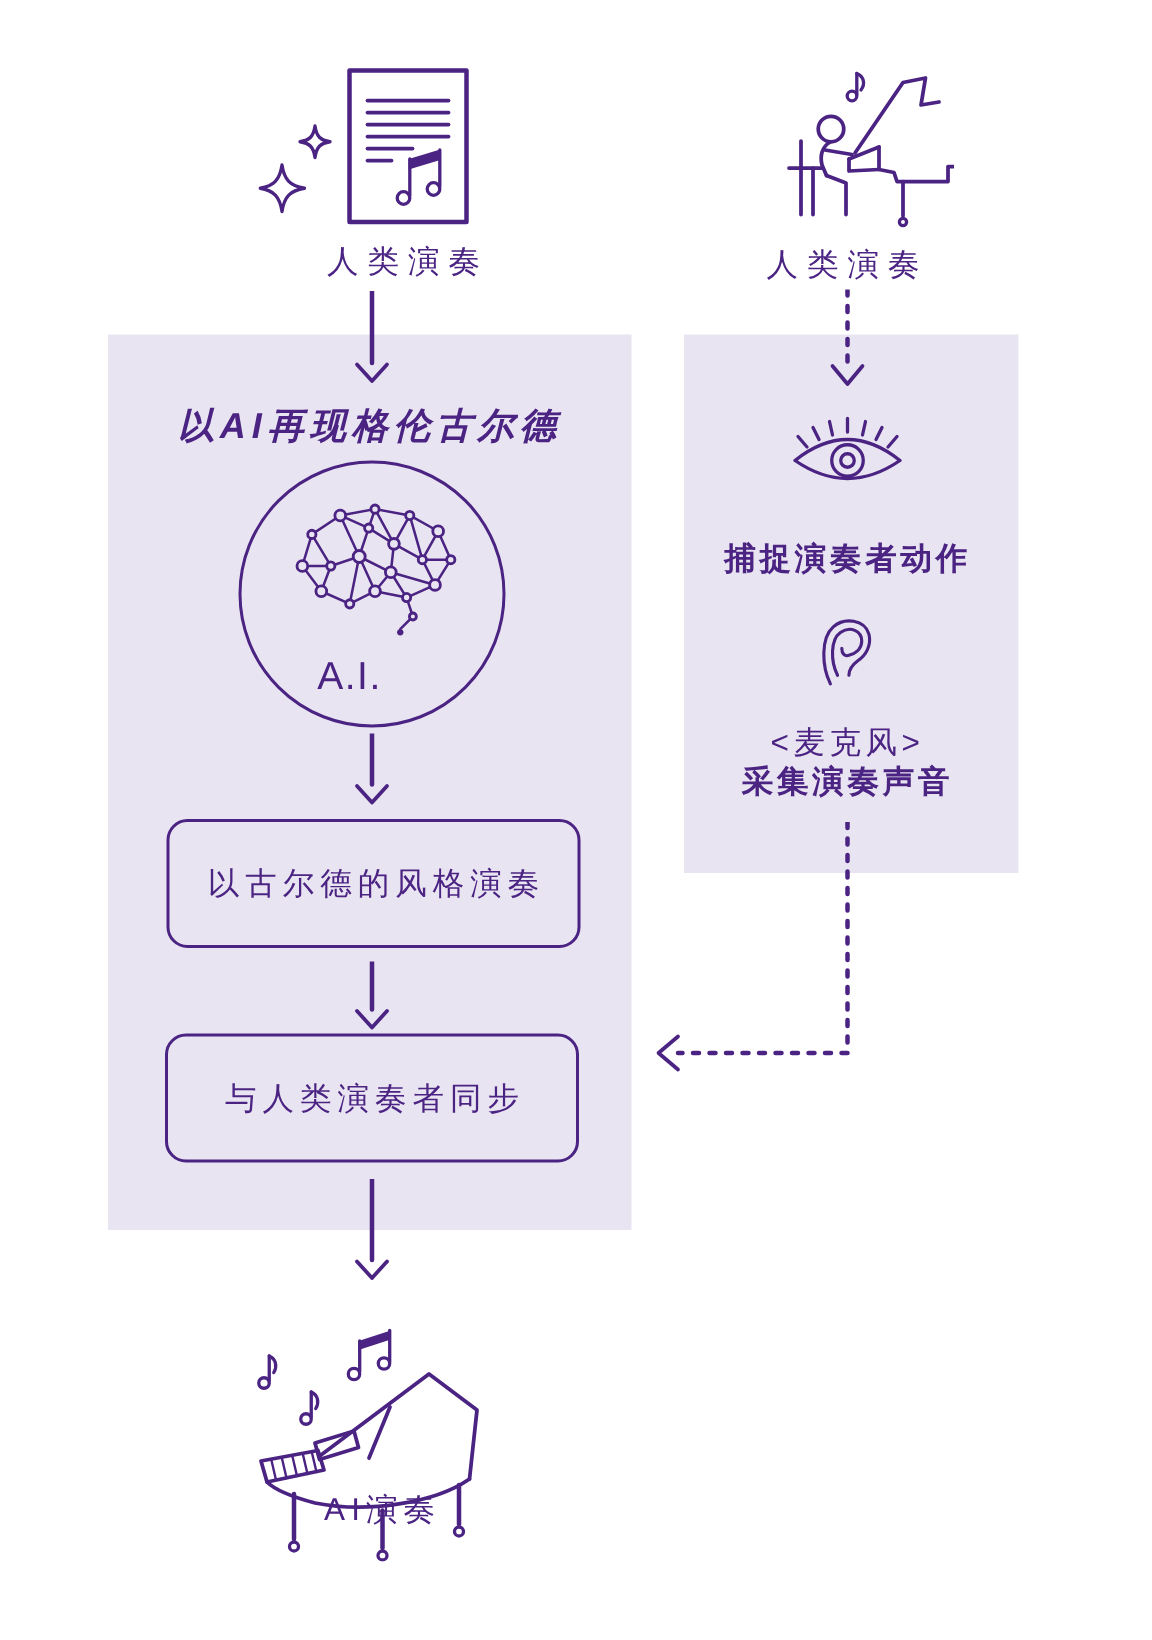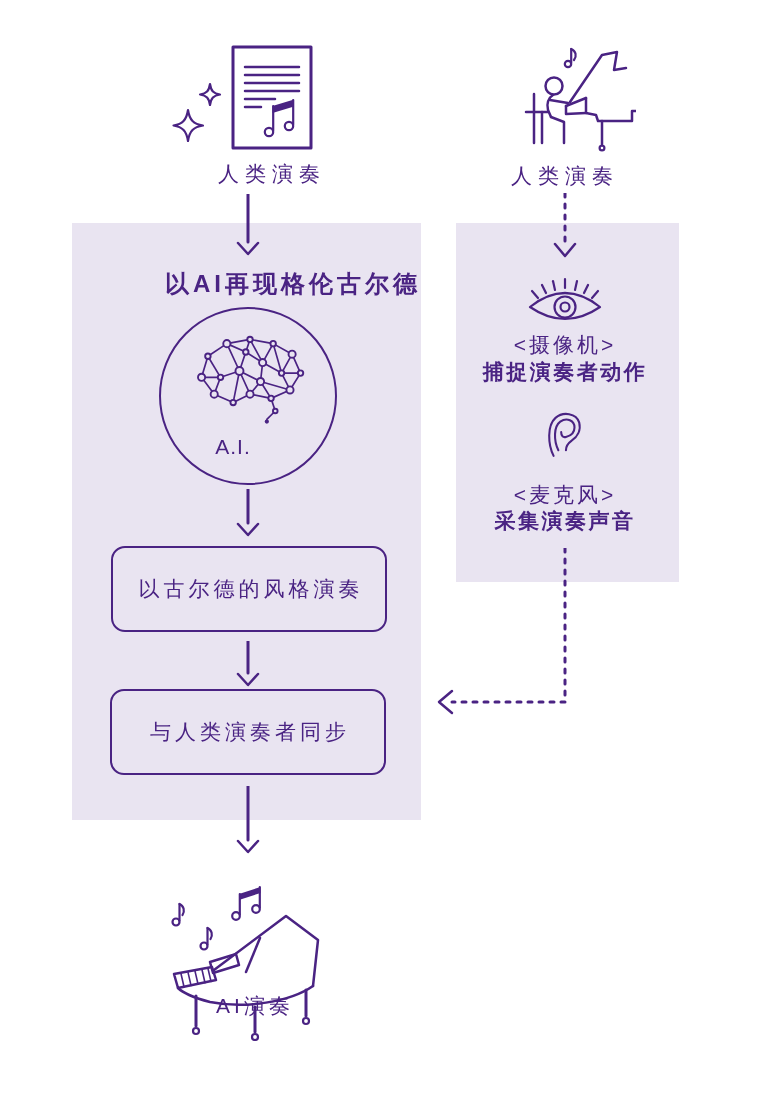--- a/index.html
+++ b/index.html
@@ -15,23 +15,23 @@
   .panel-left{left:72px;top:223px;width:349px;height:597px;}
   .panel-right{left:456px;top:223px;width:223px;height:359px;}
   .icon{position:absolute;color:var(--ink);}
   .icon .st{fill:none;stroke:currentColor;stroke-width:2.5;stroke-linecap:round;stroke-linejoin:round;}
   .icon .thin{stroke-width:1.6;}
   .icon .mid{stroke-width:2.2;}
   .icon .bold{stroke-width:3;}
   .icon .fl{fill:currentColor;stroke:none;}
   .icon .nd{fill:var(--panel);stroke:currentColor;stroke-width:1.8;}
   .lbl{position:absolute;text-align:center;font-size:21px;font-weight:500;letter-spacing:6px;color:var(--ink);white-space:nowrap;}
-  .title{position:absolute;left:72px;top:268px;width:349px;text-align:right;font-size:24px;font-weight:700;letter-spacing:4px;color:var(--ink);white-space:nowrap;}
+  .title{position:absolute;left:72px;top:268px;width:349px;text-align:center;font-size:24px;font-weight:700;letter-spacing:4px;color:var(--ink);white-space:nowrap;font-style:italic;}
   .ai-circle{position:absolute;left:159px;top:307px;width:178px;height:178px;border:2.5px solid var(--ink);border-radius:50%;}
-  .ai-core-label{position:absolute;left:0;top:126px;width:178px;padding-right:34px;text-align:center;font-size:21px;letter-spacing:1px;font-weight:500;color:var(--ink);}
+  .ai-core-label{position:absolute;left:0;top:126px;width:178px;padding-right:34px;text-align:center;font-size:26px;letter-spacing:1px;font-weight:500;color:var(--ink);}
   .step-box{position:absolute;width:276px;height:86px;border:2.5px solid var(--ink);border-radius:14px;display:flex;align-items:center;justify-content:center;}
   .step-box span{font-size:21px;font-weight:500;letter-spacing:4px;color:var(--ink);white-space:nowrap;text-indent:4px;}
   .tag{letter-spacing:3px;}
   .desc{letter-spacing:2.5px;font-weight:bold;}
 </style>
 </head>
 <body>
 
 <div class="canvas">
 
@@ -223,21 +223,20 @@
     <circle class="st mid" cx="40" cy="37" r="10.5"></circle>
     <circle class="st mid" cx="40" cy="37" r="4.5"></circle>
     <line class="st mid" x1="13" y1="28" x2="7" y2="21"></line>
     <line class="st mid" x1="21" y1="23" x2="17" y2="15"></line>
     <line class="st mid" x1="30" y1="20" x2="28" y2="11"></line>
     <line class="st mid" x1="40" y1="18" x2="40" y2="9"></line>
     <line class="st mid" x1="50" y1="20" x2="52" y2="11"></line>
     <line class="st mid" x1="59" y1="23" x2="63" y2="15"></line>
     <line class="st mid" x1="67" y1="28" x2="73" y2="21"></line>
   </svg>
-  <div class="lbl tag" style="left:440px;top:331px;width:250px">&lt;摄像机&gt;</div>
   <div class="lbl desc" style="left:430px;top:358px;width:270px">捕捉演奏者动作</div>
 
   <svg class="icon" style="left:546px;top:410px" width="38" height="50" viewBox="0 0 40 52">
     <path class="st mid" d="M8 48 C2 36 1 16 10 8 C18 1 32 3 35 13 C37 21 33 28 27 32 C23 35 21 38 21 42"></path>
     <path class="st mid" d="M13 42 C8 32 8 17 15 12 C22 7 30 11 30 18 C30 24 25 27 21 28 C18 29 16 27 16 23"></path>
   </svg>
   <div class="lbl desc" style="left:440px;top:507px;width:250px">采集演奏声音</div>
   <div class="lbl tag" style="left:440px;top:481px;width:250px">&lt;麦克风&gt;</div>
 
   <svg class="icon" style="left:432px;top:548px" width="140" height="170" viewBox="0 0 140 170">

